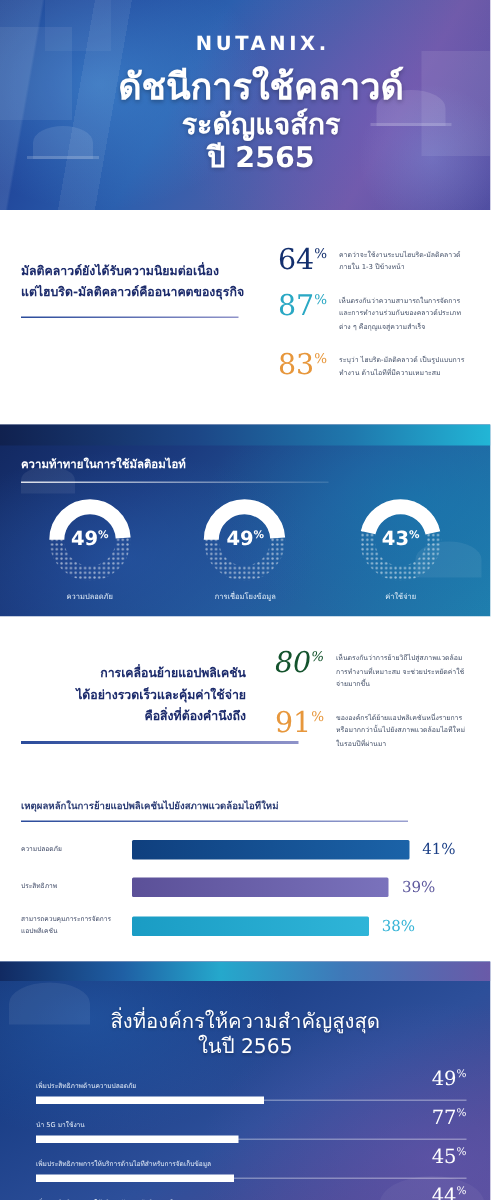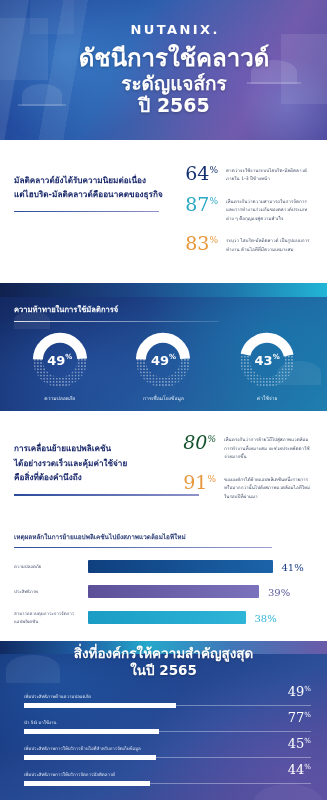--- a/index.html
+++ b/index.html
@@ -101,21 +101,21 @@
   .donut-svg{ display:block; width:60px; height:60px; transform:rotate(0deg); }
   .donut-val{
     position:absolute; left:0; right:0; top:50%; transform:translateY(-50%);
     color:#ffffff; font-size:13px; font-weight:bold;
   }
   .donut-val .pc{ font-size:7px; vertical-align:super; }
   .donut-label{ margin-top:5px; color:#e8f2fb; font-size:5px; line-height:1.5; }
 
   
   .s3{ padding:22px 14px 14px 14px; display:flex; align-items:flex-start; }
-  .s3-left{ width:150px; padding-top:8px; }
+  .s3-left{ width:150px; padding-top:8px;text-align:right; }
   .s3-head{ font-size:8.2px; font-weight:bold; color:#1b2a6b; line-height:1.75; }
   .s3-rule{ margin-top:10px; height:1.4px; width:185px;
     background:linear-gradient(90deg,#2a4b9b,#8f93c9); }
   .s3-right{ flex:1; padding-left:8px; }
 
   
   .s4{ padding:6px 14px 16px 14px; }
   .s4-head{ font-size:6.4px; color:#2b3c74; font-weight:bold; }
   .s4-rule{ margin-top:5px; height:1.2px; width:258px;
     background:linear-gradient(90deg,#2a4b9b,#9aa0d0); }
@@ -141,22 +141,22 @@
       linear-gradient(150deg,#143272 0%,#1a3e86 25%,#2d4f9a 55%,#4a4b96 78%,#5b4f9d 100%);
   }
   .sec-bottom .topband{
     position:absolute; top:0; left:0; right:0; height:13px;
     background:linear-gradient(90deg,#112a62 0%,#1f5fa4 25%,#25a8cc 45%,#3f78b8 70%,#6a5aa8 100%);
   }
   .bot-cloud{ position:absolute; border-radius:50% 50% 0 0; background:rgba(255,255,255,.07); }
   .bc1{ left:6px; top:14px; width:54px; height:28px; }
   .bc2{ right:4px; bottom:6px; width:70px; height:38px; background:rgba(255,255,255,.05); }
   .bot-title{
-    position:relative; z-index:2; text-align:center; color:#fff; font-weight:bold;
-    padding-top:4px; line-height:1.25; text-shadow:0 1px 2px rgba(0,0,0,.25);
+    position:relative; z-index:2; text-align:center; color:#fff; font-weight:normal;
+    padding-top:32px; line-height:1.25; text-shadow:0 1px 2px rgba(0,0,0,.25);
   }
   .bot-title .t1{ display:block; font-size:13.5px; }
   .bot-title .t2{ display:block; font-size:13.5px; }
   .bot-list{ position:relative; z-index:2; padding:14px 16px 0 24px; }
   .bot-row{ position:relative; margin-bottom:11px; }
   .bot-label{ font-size:4.4px; color:#e9f1fb; line-height:1.6; }
   .bot-track{ position:relative; margin-top:3px; height:5px; }
   .bot-base{ position:absolute; left:0; right:0; top:2px; height:1px; background:rgba(255,255,255,.35); }
   .bot-fill{ position:absolute; left:0; top:0; height:5px; background:#ffffff; }
   .bot-pct{
@@ -213,21 +213,21 @@
         </div>
 
       </div>
     </div>
   </div>
 
   <div class="sec-donut">
     <div class="topband"></div>
     <div class="cloudy cl-a"></div>
     <div class="cloudy cl-b"></div>
-    <div class="donut-head">ความท้าทายในการใช้มัลติการจ์</div>
+    <div class="donut-head">ความท้าทายในการใช้มัลติอมไอท์</div>
     <div class="donut-rule"></div>
     <div class="donut-row">
 
       <div class="donut-item">
         <div class="donut-wrap">
           <svg class="donut-svg" viewBox="0 0 42 42">
             <defs>
               <pattern id="dots1" width="2.2" height="2.2" patternUnits="userSpaceOnUse">
                 <circle cx="1.1" cy="1.1" r="0.55" fill="rgba(255,255,255,0.55)"></circle>
               </pattern>

